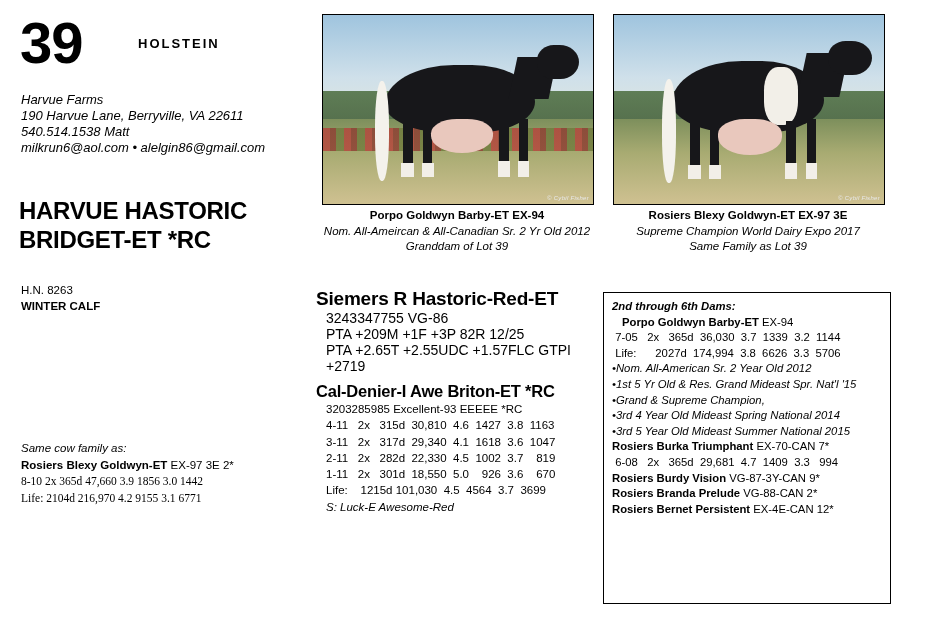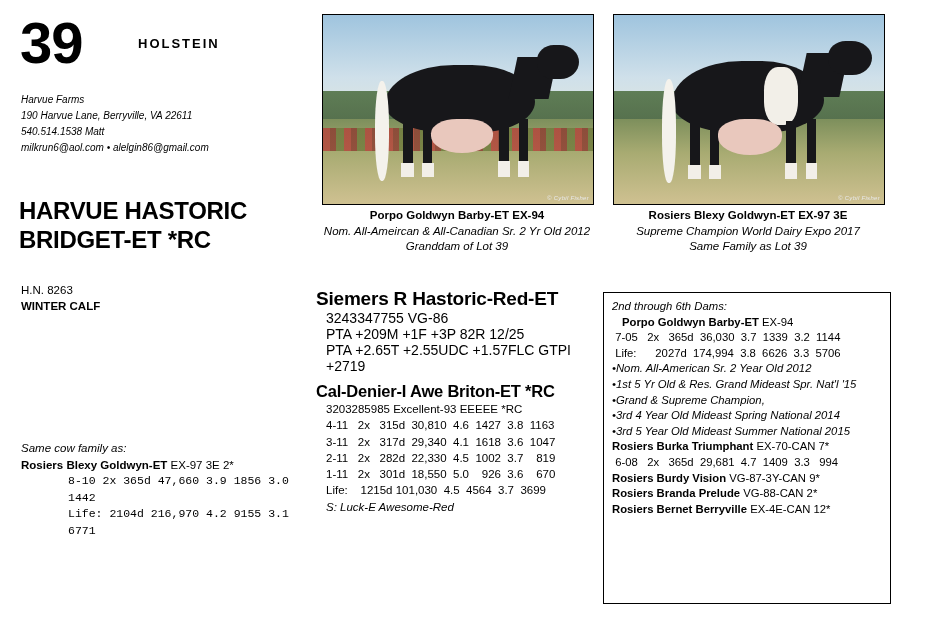--- a/index.html
+++ b/index.html
@@ -17,21 +17,21 @@
   .lot-number{
     position:absolute;left:20px;top:14px;
     font-size:58px;font-weight:bold;letter-spacing:-1px;line-height:58px;
   }
   .breed{
     position:absolute;left:138px;top:36px;
     font-size:13px;letter-spacing:2px;font-weight:bold;
   }
   .farm-block{
     position:absolute;left:21px;top:92px;
-    font-size:10px;font-style:italic;line-height:16px;
+    font-size:13px;font-style:italic;line-height:16px;
   }
   .animal-name{
     position:absolute;left:19px;top:196px;
     font-size:24px;font-weight:bold;line-height:29px;
     letter-spacing:-0.3px;
   }
   .reg-line{
     position:absolute;left:21px;top:265px;
     font-size:11.5px;line-height:17px;
   }
@@ -44,21 +44,21 @@
     font-size:11.5px;font-weight:bold;
   }
 
   .samefam{
     position:absolute;left:21px;top:440px;width:290px;
     font-size:11.5px;line-height:16.5px;
   }
   .samefam .hdr{font-style:italic;}
   .samefam .name{font-weight:bold;}
   .samefam .name .suffix{font-weight:normal;}
-  .samefam .rows{font-family:Liberation Mono, monospace;margin-left:47px;}
+  .samefam .rows{font-family:Liberation Serif, serif;}
   .samefam .bullets{font-style:italic;}
 
   
   .photo{
     position:absolute;border:1px solid #000;overflow:hidden;
   }
   .photo1{left:322px;top:14px;width:270px;height:189px;}
   .photo2{left:613px;top:14px;width:270px;height:189px;}
   .sky{position:absolute;left:0;top:0;right:0;height:55%;
        background:linear-gradient(#9fc4de,#cfe0ea 60%,#dfe6df);}
@@ -101,21 +101,21 @@
   .dam-sub{font-size:11.5px;line-height:16.3px;padding-left:10px;}
   .dam-sub .srow{white-space:pre;}
   .dam-s{font-style:italic;}
 
   
   .rbox{
     position:absolute;left:603px;top:292px;width:286px;height:310px;
     border:1.5px solid #000;
   }
   .rbox-inner{padding:6px 8px 0 8px;font-size:11.3px;line-height:15.6px;}
-  .rbox .hdr{font-style:italic;}
+  .rbox .hdr{font-style:italic;font-weight:bold;}
   .rbox .nm{font-weight:bold;}
   .rbox .nm .sfx{font-weight:normal;}
   .rbox .rows{white-space:pre;}
   .rbox .bul{font-style:italic;}
   .rbox .ind{padding-left:10px;}
 </style>
 </head>
 <body>
 
 <div class="page">
@@ -238,17 +238,17 @@
         <div class="bul">•3rd 5 Year Old Mideast Summer National 2015</div>
       </div>
 
       <div>
         <div class="nm"><span>Rosiers Burka Triumphant</span><span class="sfx"> EX-70-CAN 7*</span></div>
         <div class="rows"> 6-08   2x   365d  29,681  4.7  1409  3.3   994</div>
       </div>
 
       <div class="nm"><span>Rosiers Burdy Vision</span><span class="sfx"> VG-87-3Y-CAN 9*</span></div>
       <div class="nm"><span>Rosiers Branda Prelude</span><span class="sfx"> VG-88-CAN 2*</span></div>
-      <div class="nm"><span>Rosiers Bernet Berryville</span><span class="sfx"> EX-4E-CAN 12*</span></div>
+      <div class="nm"><span>Rosiers Bernet Persistent</span><span class="sfx"> EX-4E-CAN 12*</span></div>
     </div>
   </div>
 
 </div>
 
 </body></html>

